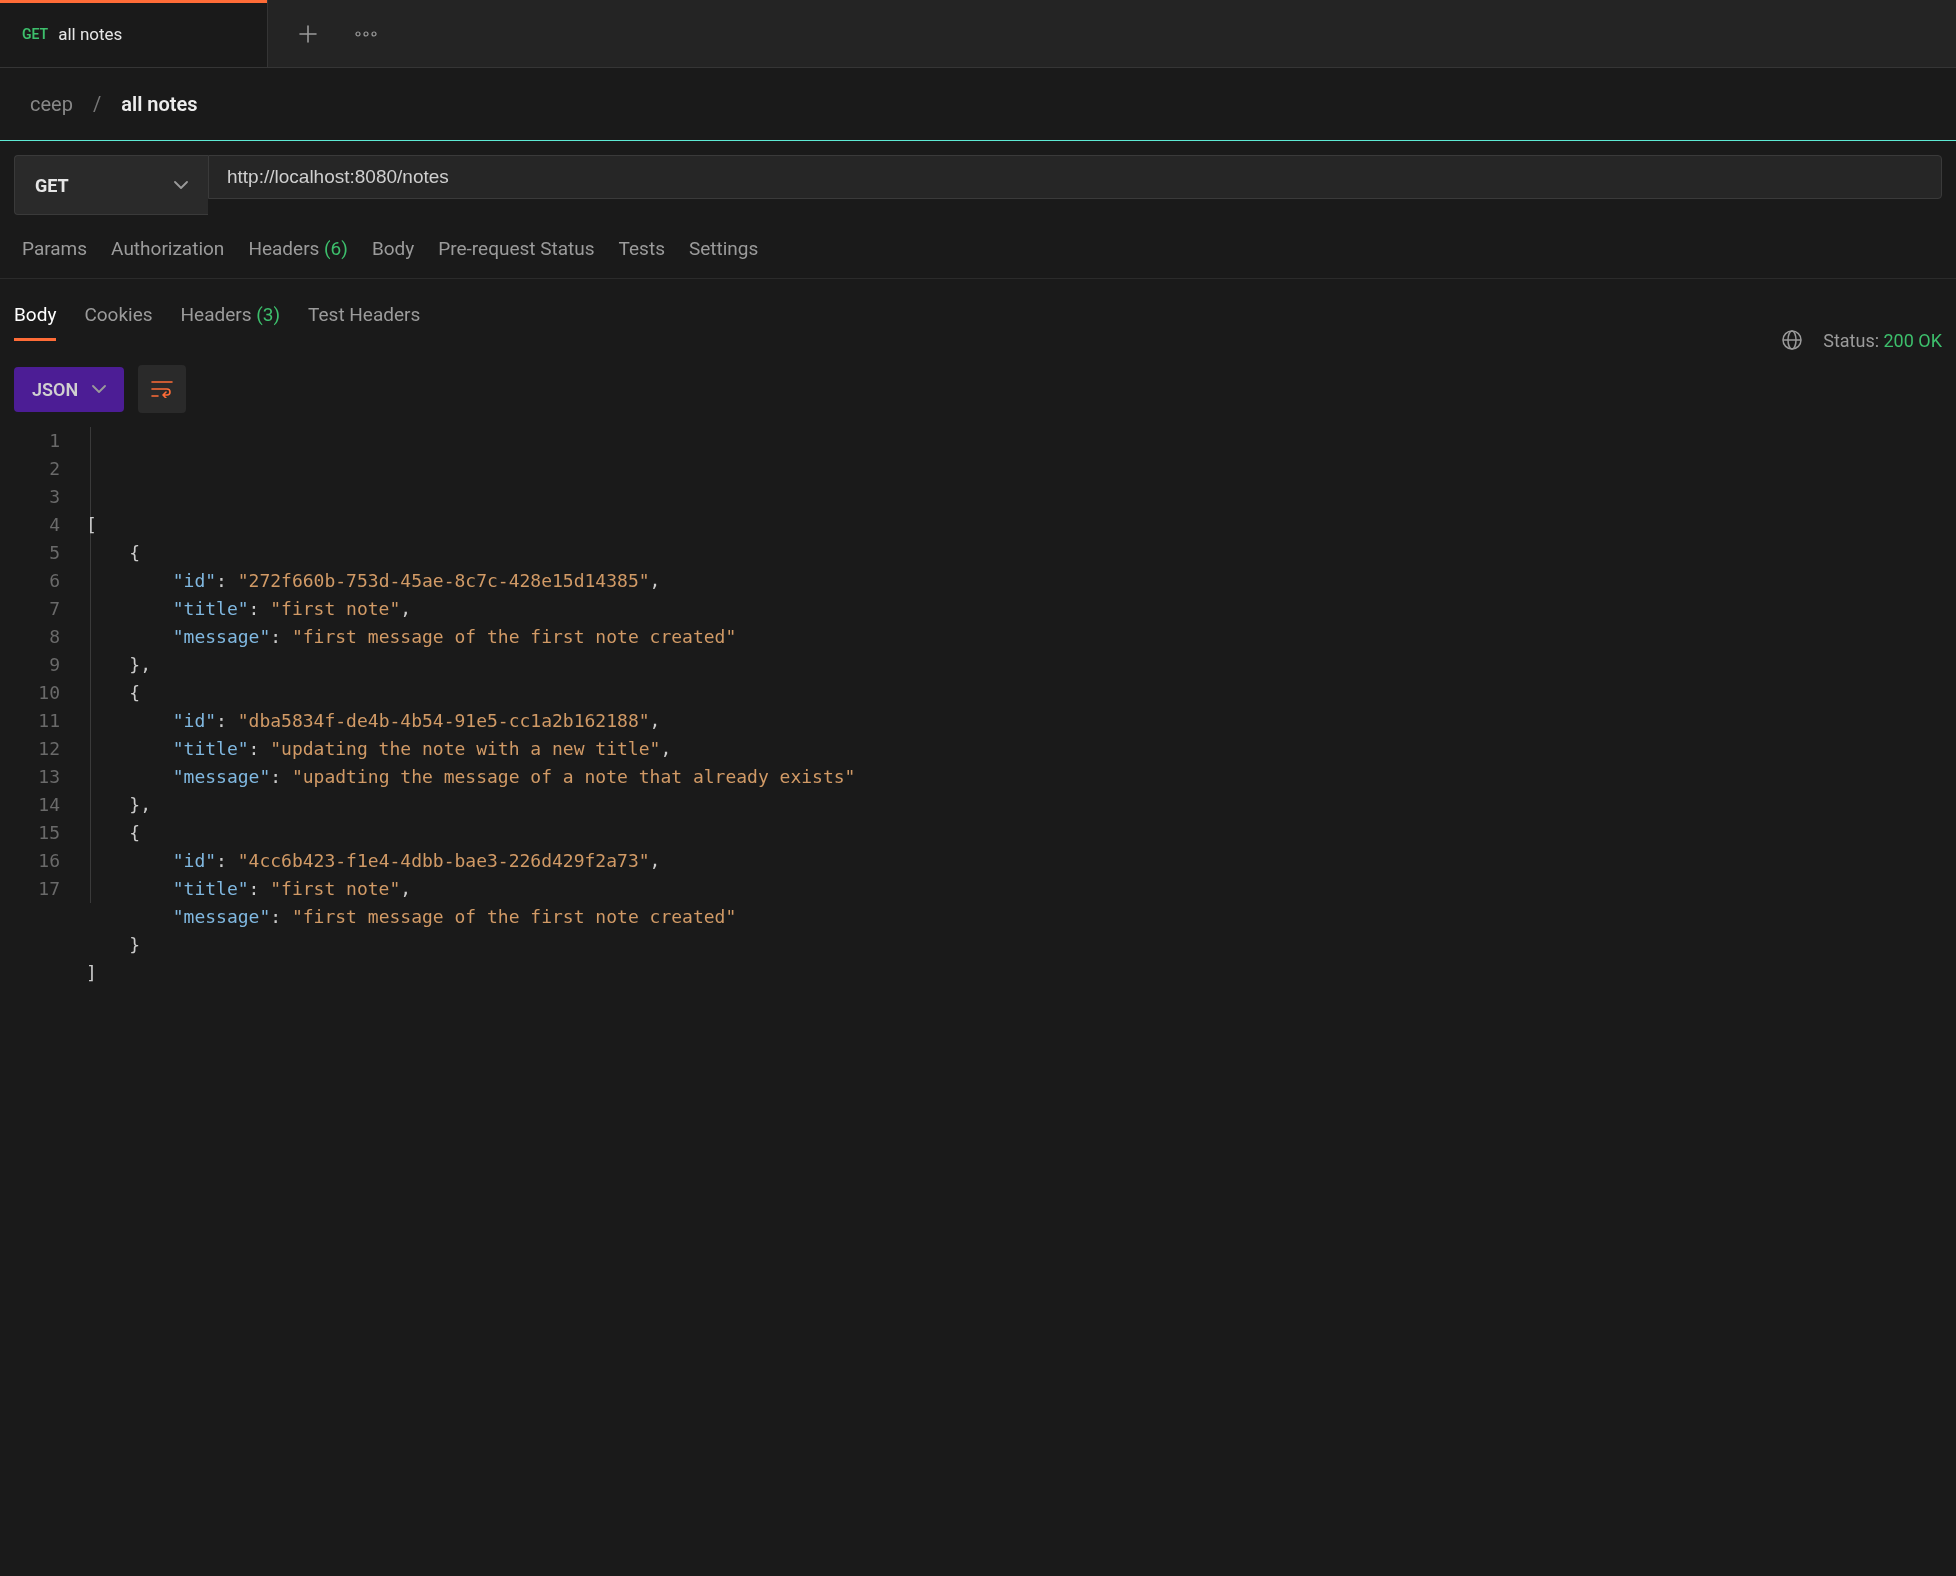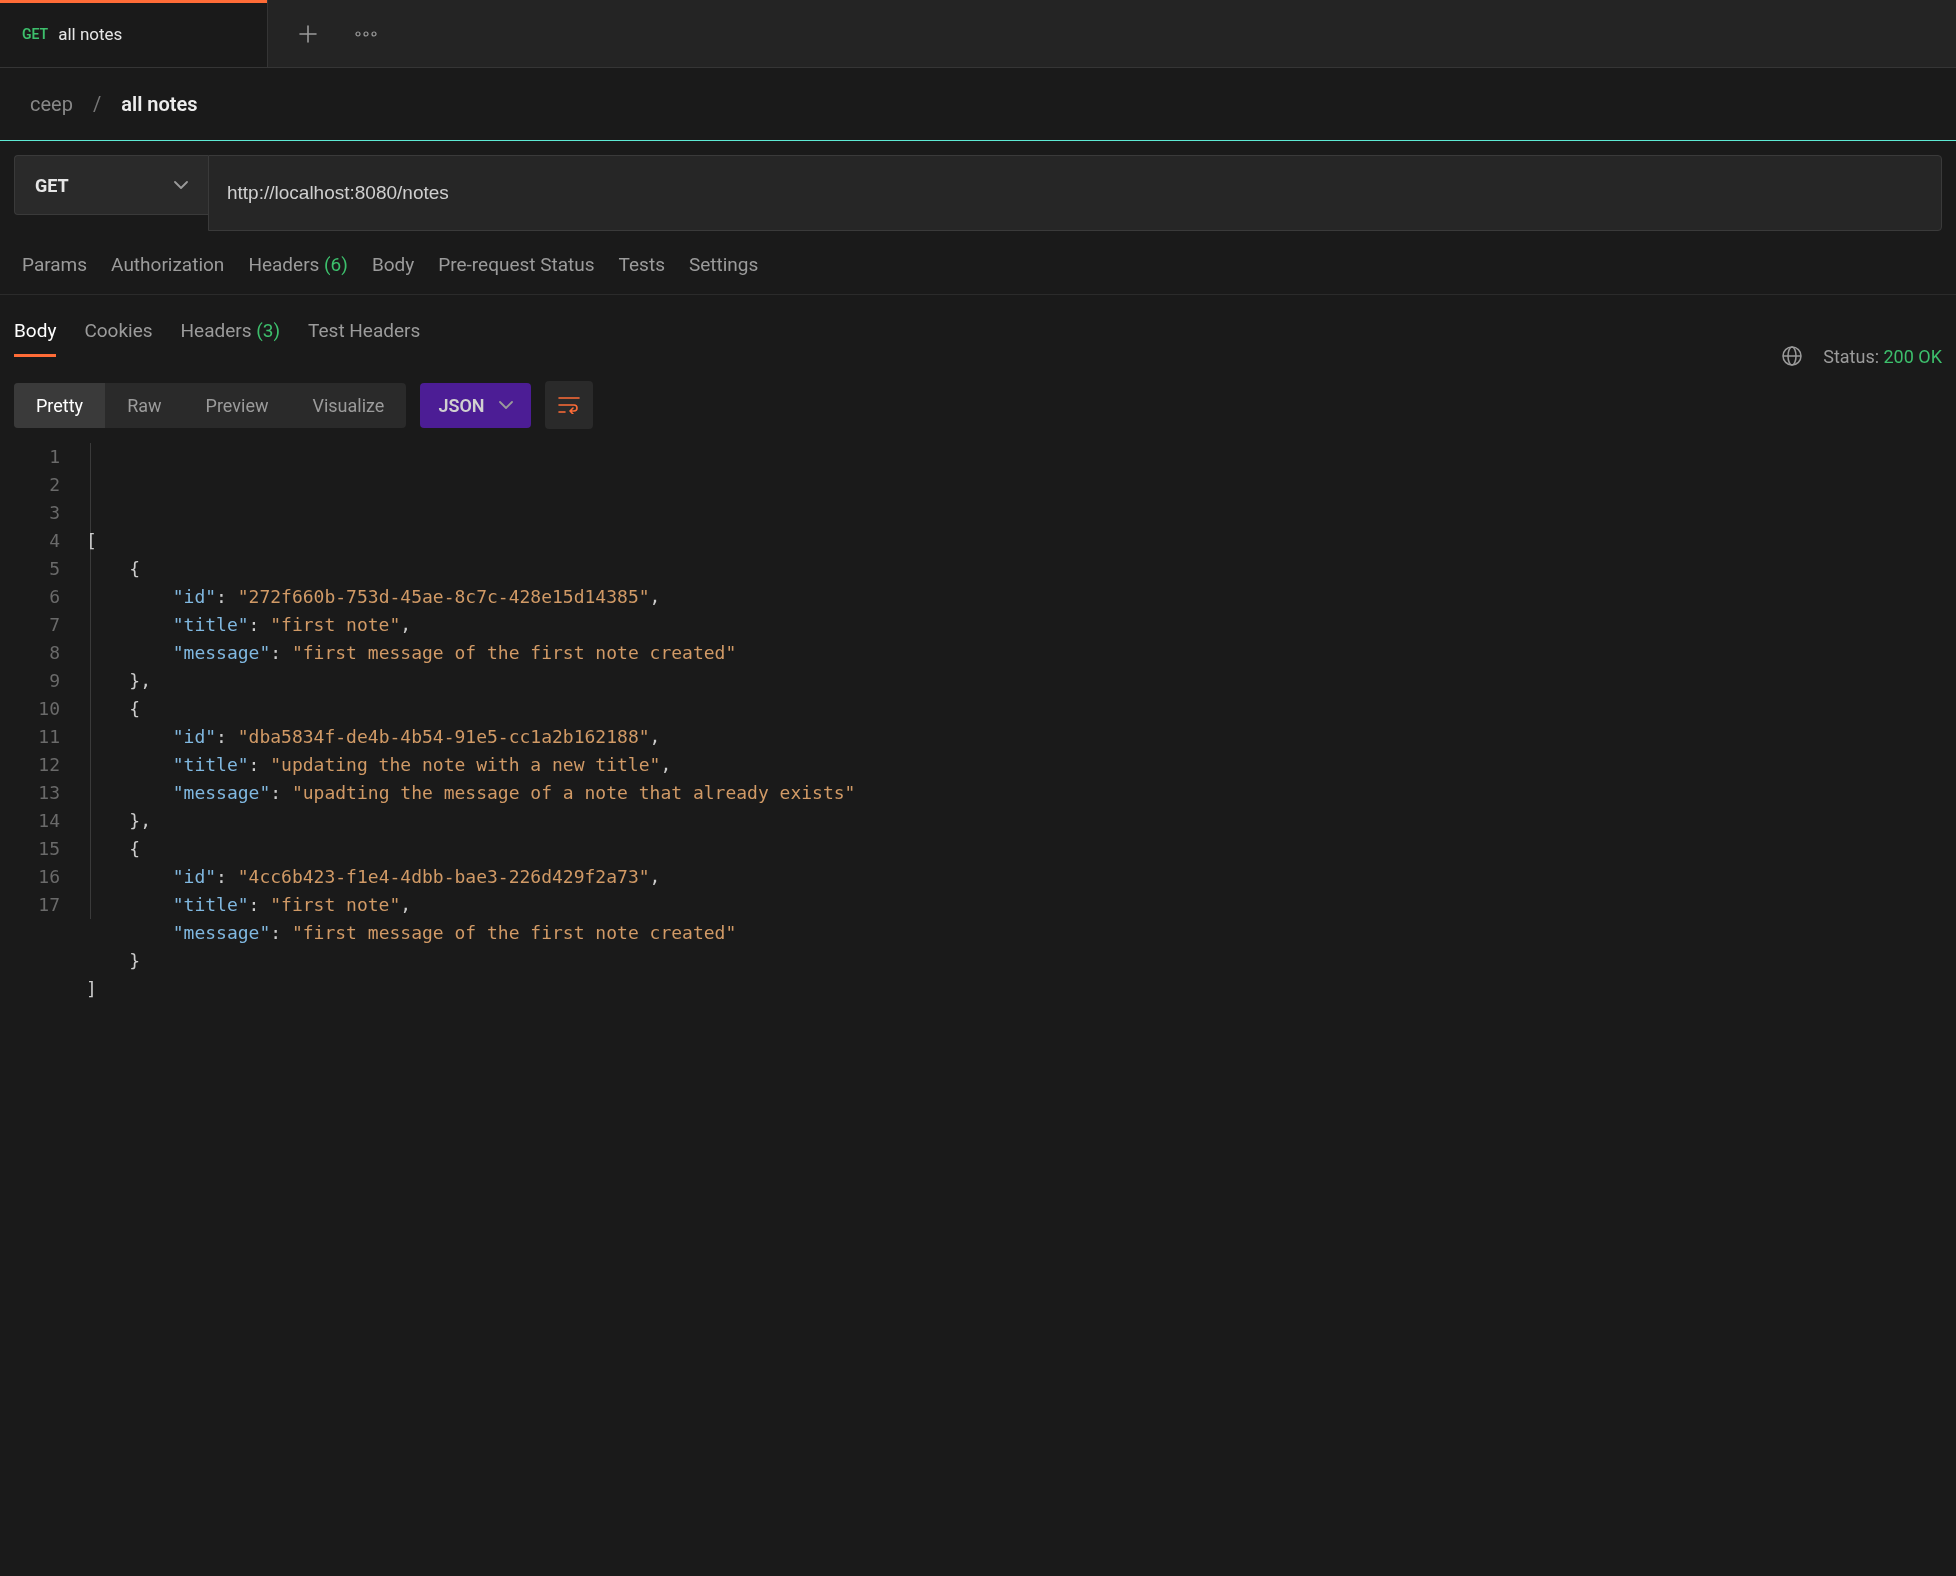--- a/index.html
+++ b/index.html
@@ -95,21 +95,21 @@
     color: #e6e6e6;
     font-weight: 700;
     font-size: 18px;
   }
   .method-select .chevron { color: #9a9a9a; }
   .url-input {
     flex: 1;
     background: #262626;
     border: 1px solid #3a3a3a;
     border-radius: 0 4px 4px 0;
-    height: 76px;
+    height: 44px;
     color: #cfcfcf;
     font-size: 19px;
     padding: 0 18px;
     outline: none;
   }
 
   
   .req-tabs {
     display: flex;
     gap: 24px;
@@ -311,26 +311,20 @@
         </svg>
     </span>
     <span>
       <span>Status:</span>
       <span class="status-value">200 OK</span>
     </span>
   </div>
 </div>
 
 <div class="view-row">
-  <div class="seg-group">
-    <span class="seg active">Pretty</span>
-    <span class="seg">Raw</span>
-    <span class="seg">Preview</span>
-    <span class="seg">Visualize</span>
-  </div>
   <div class="dropdown">
     <span>JSON</span>
     <span class="chevron">
       <svg width="14" height="10" viewBox="0 0 14 10">
           <path d="M1 2l6 6 6-6" stroke="currentColor" stroke-width="1.8" fill="none" stroke-linecap="round" stroke-linejoin="round"></path>
         </svg>
     </span>
   </div>
   <div class="wrap-btn">
     <svg width="22" height="18" viewBox="0 0 22 18">

